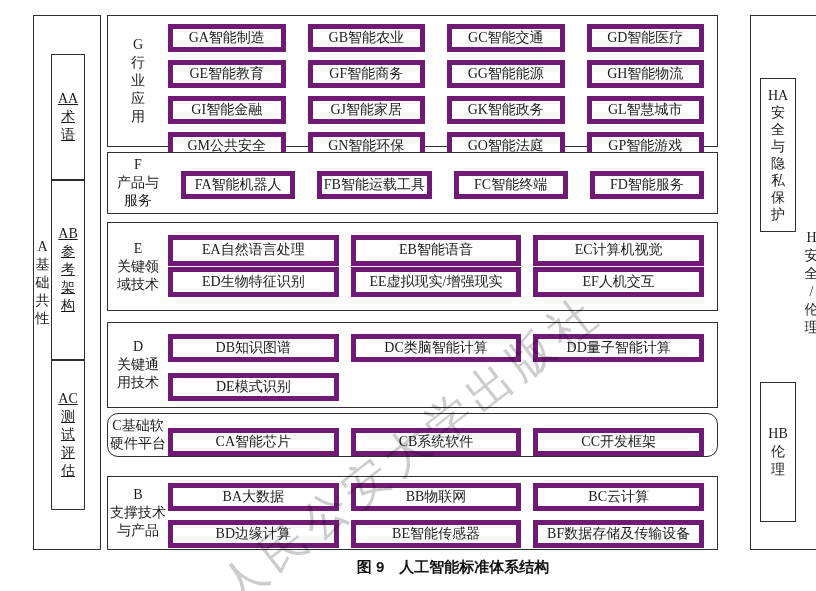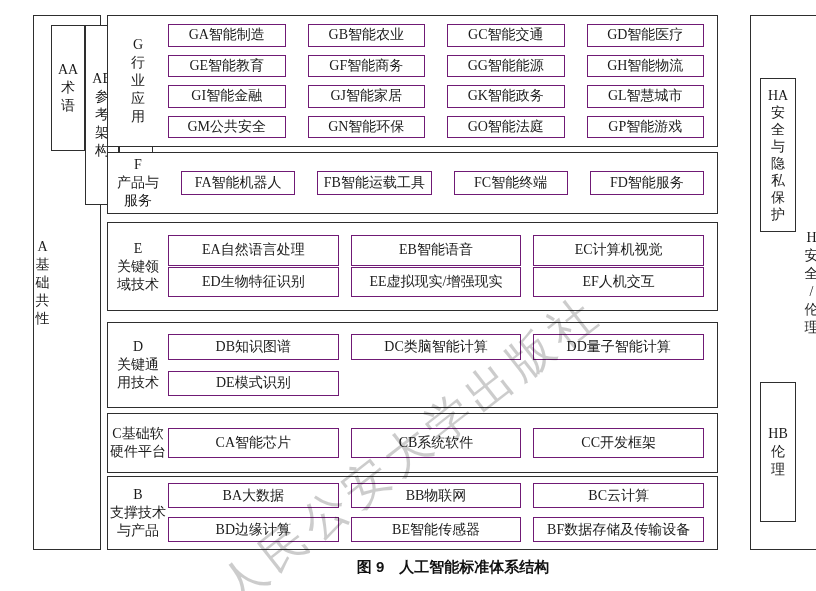--- a/index.html
+++ b/index.html
@@ -23,22 +23,23 @@
     background:#fff;
     display:flex;
     flex-direction:row;
   }
   
   .col-a{left:33px;top:15px;width:66px;height:533px;}
   .col-a .col-label{
     flex:0 0 17px;display:flex;align-items:center;justify-content:center;
   }
   .col-a .col-items{
-    flex:1;display:flex;flex-direction:row;justify-content:center;
+    flex:1;display:flex;flex-direction:column;justify-content:center;
     padding:9px 6px 10px 0;
+    text-decoration:underline;
   }
   .vnode{
     border:1px solid #2e2e2e;background:#fff;
     display:flex;align-items:center;justify-content:center;
     width:32px;
   }
   .vnode-aa{height:124px;}
   .vnode-ab{height:178px;}
   .vnode-ac{height:148px;}
   
@@ -60,33 +61,33 @@
   .sec-label{
     flex:0 0 60px;
     display:flex;align-items:center;justify-content:center;
   }
   .sec-grid{
     flex:1;display:grid;align-items:stretch;
   }
   .grid4{grid-template-columns:repeat(4,1fr);column-gap:22px;row-gap:8px;padding:8px 13px 8px 0;}
   .grid3{grid-template-columns:repeat(3,1fr);column-gap:12px;padding:0 13px 0 0;}
   .node{
-    border:1px solid #701a75;background:#fff;
+    border:5px solid #701a75;background:#fff;
     display:flex;align-items:center;justify-content:center;
     font-size:14px;
     white-space:nowrap;
   }
   .sec-g{top:15px;height:132px;}
   .sec-f{top:152px;height:62px;}
   .sec-f .sec-grid{grid-template-columns:repeat(4,1fr);column-gap:22px;padding:18px 13px;}
   .sec-e{top:222px;height:89px;}
   .sec-e .sec-grid{row-gap:1px;padding-top:12px;padding-bottom:13px;}
   .sec-d{top:322px;height:86px;}
   .sec-d .sec-grid{row-gap:11px;padding-top:11px;padding-bottom:11px;}
-  .sec-c{top:413px;height:60px;}
+  .sec-c{top:413px;height:44px;border-radius:11px;}
   .sec-c .sec-grid{padding-top:14px;padding-bottom:14px;}
   .sec-b{top:476px;height:74px;}
   .sec-b .sec-grid{row-gap:9px;padding-top:6px;padding-bottom:7px;}
   
   .caption{
     position:absolute;left:90px;right:0;top:558px;
     text-align:center;
     font-family:"Liberation Sans","DejaVu Sans",sans-serif;
     font-weight:700;font-size:15px;color:#111;
   }

